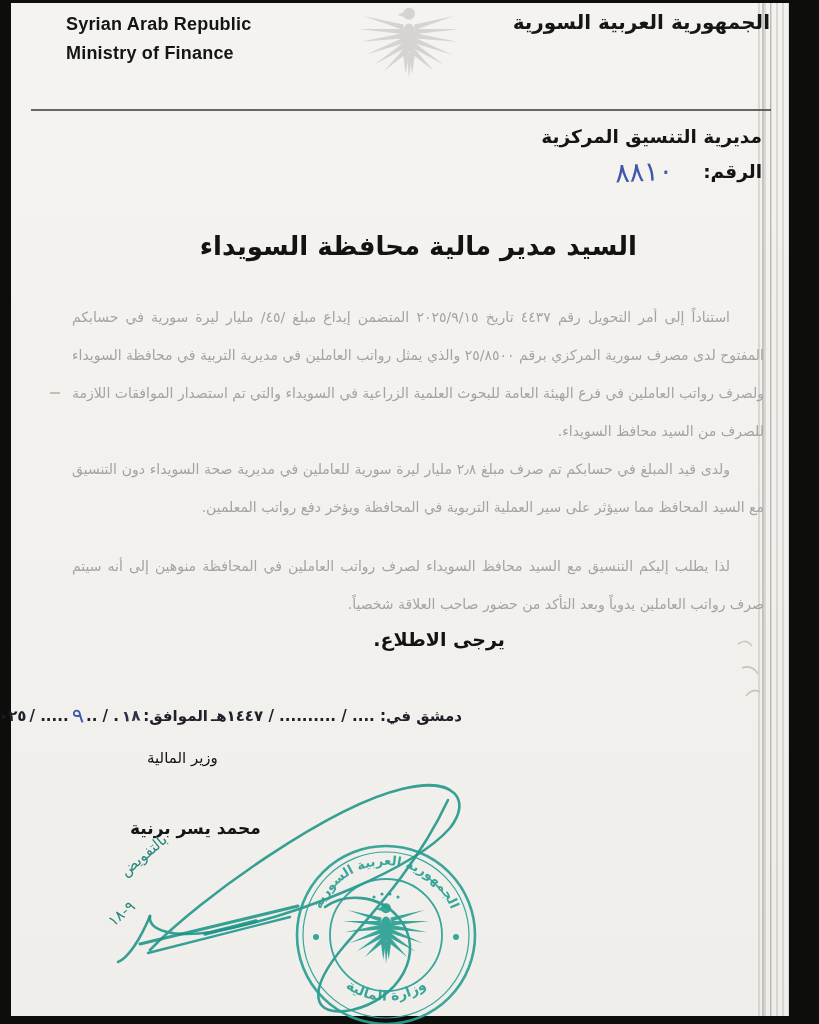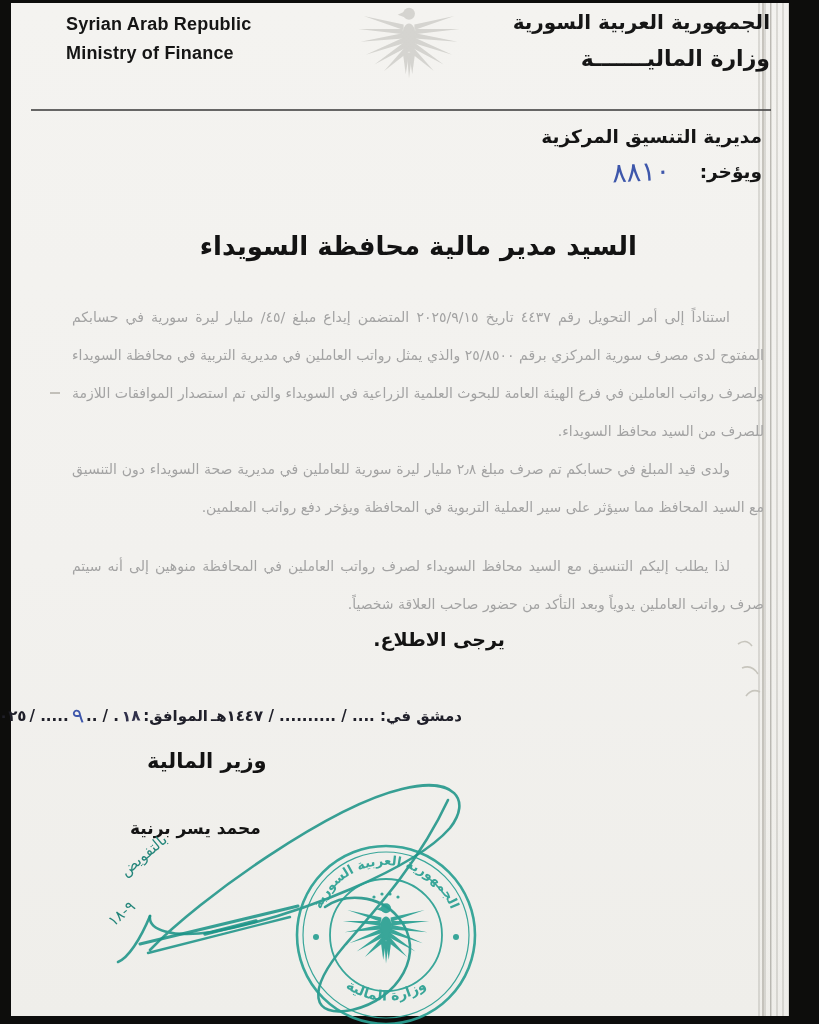--- a/index.html
+++ b/index.html
@@ -38,21 +38,21 @@
   .p1{top:298px;}
   .p2{top:450px;}
   .p3{top:547px;}
   .closing{position:absolute;right:314px;top:628px;direction:rtl;font-weight:bold;font-size:19px;color:#131313;text-align:right;}
 
   .dateline{position:absolute;right:357px;top:702px;direction:rtl;display:flex;align-items:baseline;gap:3px;
         font-size:15px;font-weight:700;color:#20202a;white-space:nowrap;}
   .hand-day{color:#30304a;font-size:15px;transform:rotate(-4deg);display:inline-block;}
   .hand-month{color:#3e57ab;font-size:21px;font-weight:400;transform:rotate(-8deg) translateY(2px);display:inline-block;}
 
-  .minister-title{position:absolute;left:147px;top:749px;direction:rtl;font-weight:bold;font-size:21px;color:#131313;}
+  .minister-title{position:absolute;left:147px;top:749px;direction:rtl;font-weight:normal;font-size:15px;color:#131313;}
   .minister-name{position:absolute;left:130px;top:818px;direction:rtl;font-weight:bold;font-size:17px;color:#131313;}
 
   .hand-note{position:absolute;left:128px;top:862px;color:#23857a;font-size:15px;font-weight:400;
         transform:rotate(-40deg);transform-origin:left bottom;}
   .hand-note-date{position:absolute;left:116px;top:912px;color:#23857a;font-size:15px;font-weight:400;
         transform:rotate(-40deg);transform-origin:left bottom;direction:ltr;}
 
   .sig-svg{position:absolute;left:100px;top:770px;width:380px;height:250px;}
   .sig-svg path{stroke:#1c9488;fill:none;stroke-linecap:round;opacity:.88;}
 
@@ -99,27 +99,26 @@
   <div class="edge-line2"></div>
 
   <div class="en-h en1">Syrian Arab Republic</div>
   <div class="en-h en2">Ministry of  Finance</div>
 
   <svg class="eagle-header" viewBox="0 0 100 80">
     <use href="#eagle-shape" width="100" height="80"></use>
   </svg>
 
   <div class="ar-h ar1">الجمهورية العربية السورية</div>
-  <div class="ar-h ar2">وزارة الماليـــــــة</div>
 
   <div class="rule"></div>
 
   <div class="dir-line">مديرية التنسيق المركزية</div>
   <div class="num-row">
-    <span class="num-label">ويؤخر:</span>
+    <span class="num-label">الرقم:</span>
     <span class="num-value">٨٨١٠</span>
   </div>
 
   <div class="addressee">السيد مدير مالية محافظة السويداء</div>
 
   <div class="para p1">استناداً إلى أمر التحويل رقم ٤٤٣٧ تاريخ ٢٠٢٥/٩/١٥ المتضمن إيداع مبلغ /٤٥/ مليار ليرة سورية في حسابكم المفتوح لدى مصرف سورية المركزي برقم ٢٥/٨٥٠٠ والذي يمثل رواتب العاملين في مديرية التربية في محافظة السويداء ولصرف رواتب العاملين في فرع الهيئة العامة للبحوث العلمية الزراعية في السويداء والتي تم استصدار الموافقات اللازمة للصرف من السيد محافظ السويداء.</div>
   <div class="para p2">ولدى قيد المبلغ في حسابكم تم صرف مبلغ ٢٫٨ مليار ليرة سورية للعاملين في مديرية صحة السويداء دون التنسيق مع السيد المحافظ مما سيؤثر على سير العملية التربوية في المحافظة ويؤخر دفع رواتب المعلمين.</div>
   <div class="para p3">لذا يطلب إليكم التنسيق مع السيد محافظ السويداء لصرف رواتب العاملين في المحافظة منوهين إلى أنه سيتم صرف رواتب العاملين يدوياً وبعد التأكد من حضور صاحب العلاقة شخصياً.</div>
   <div class="closing">يرجى الاطلاع.</div>
 

